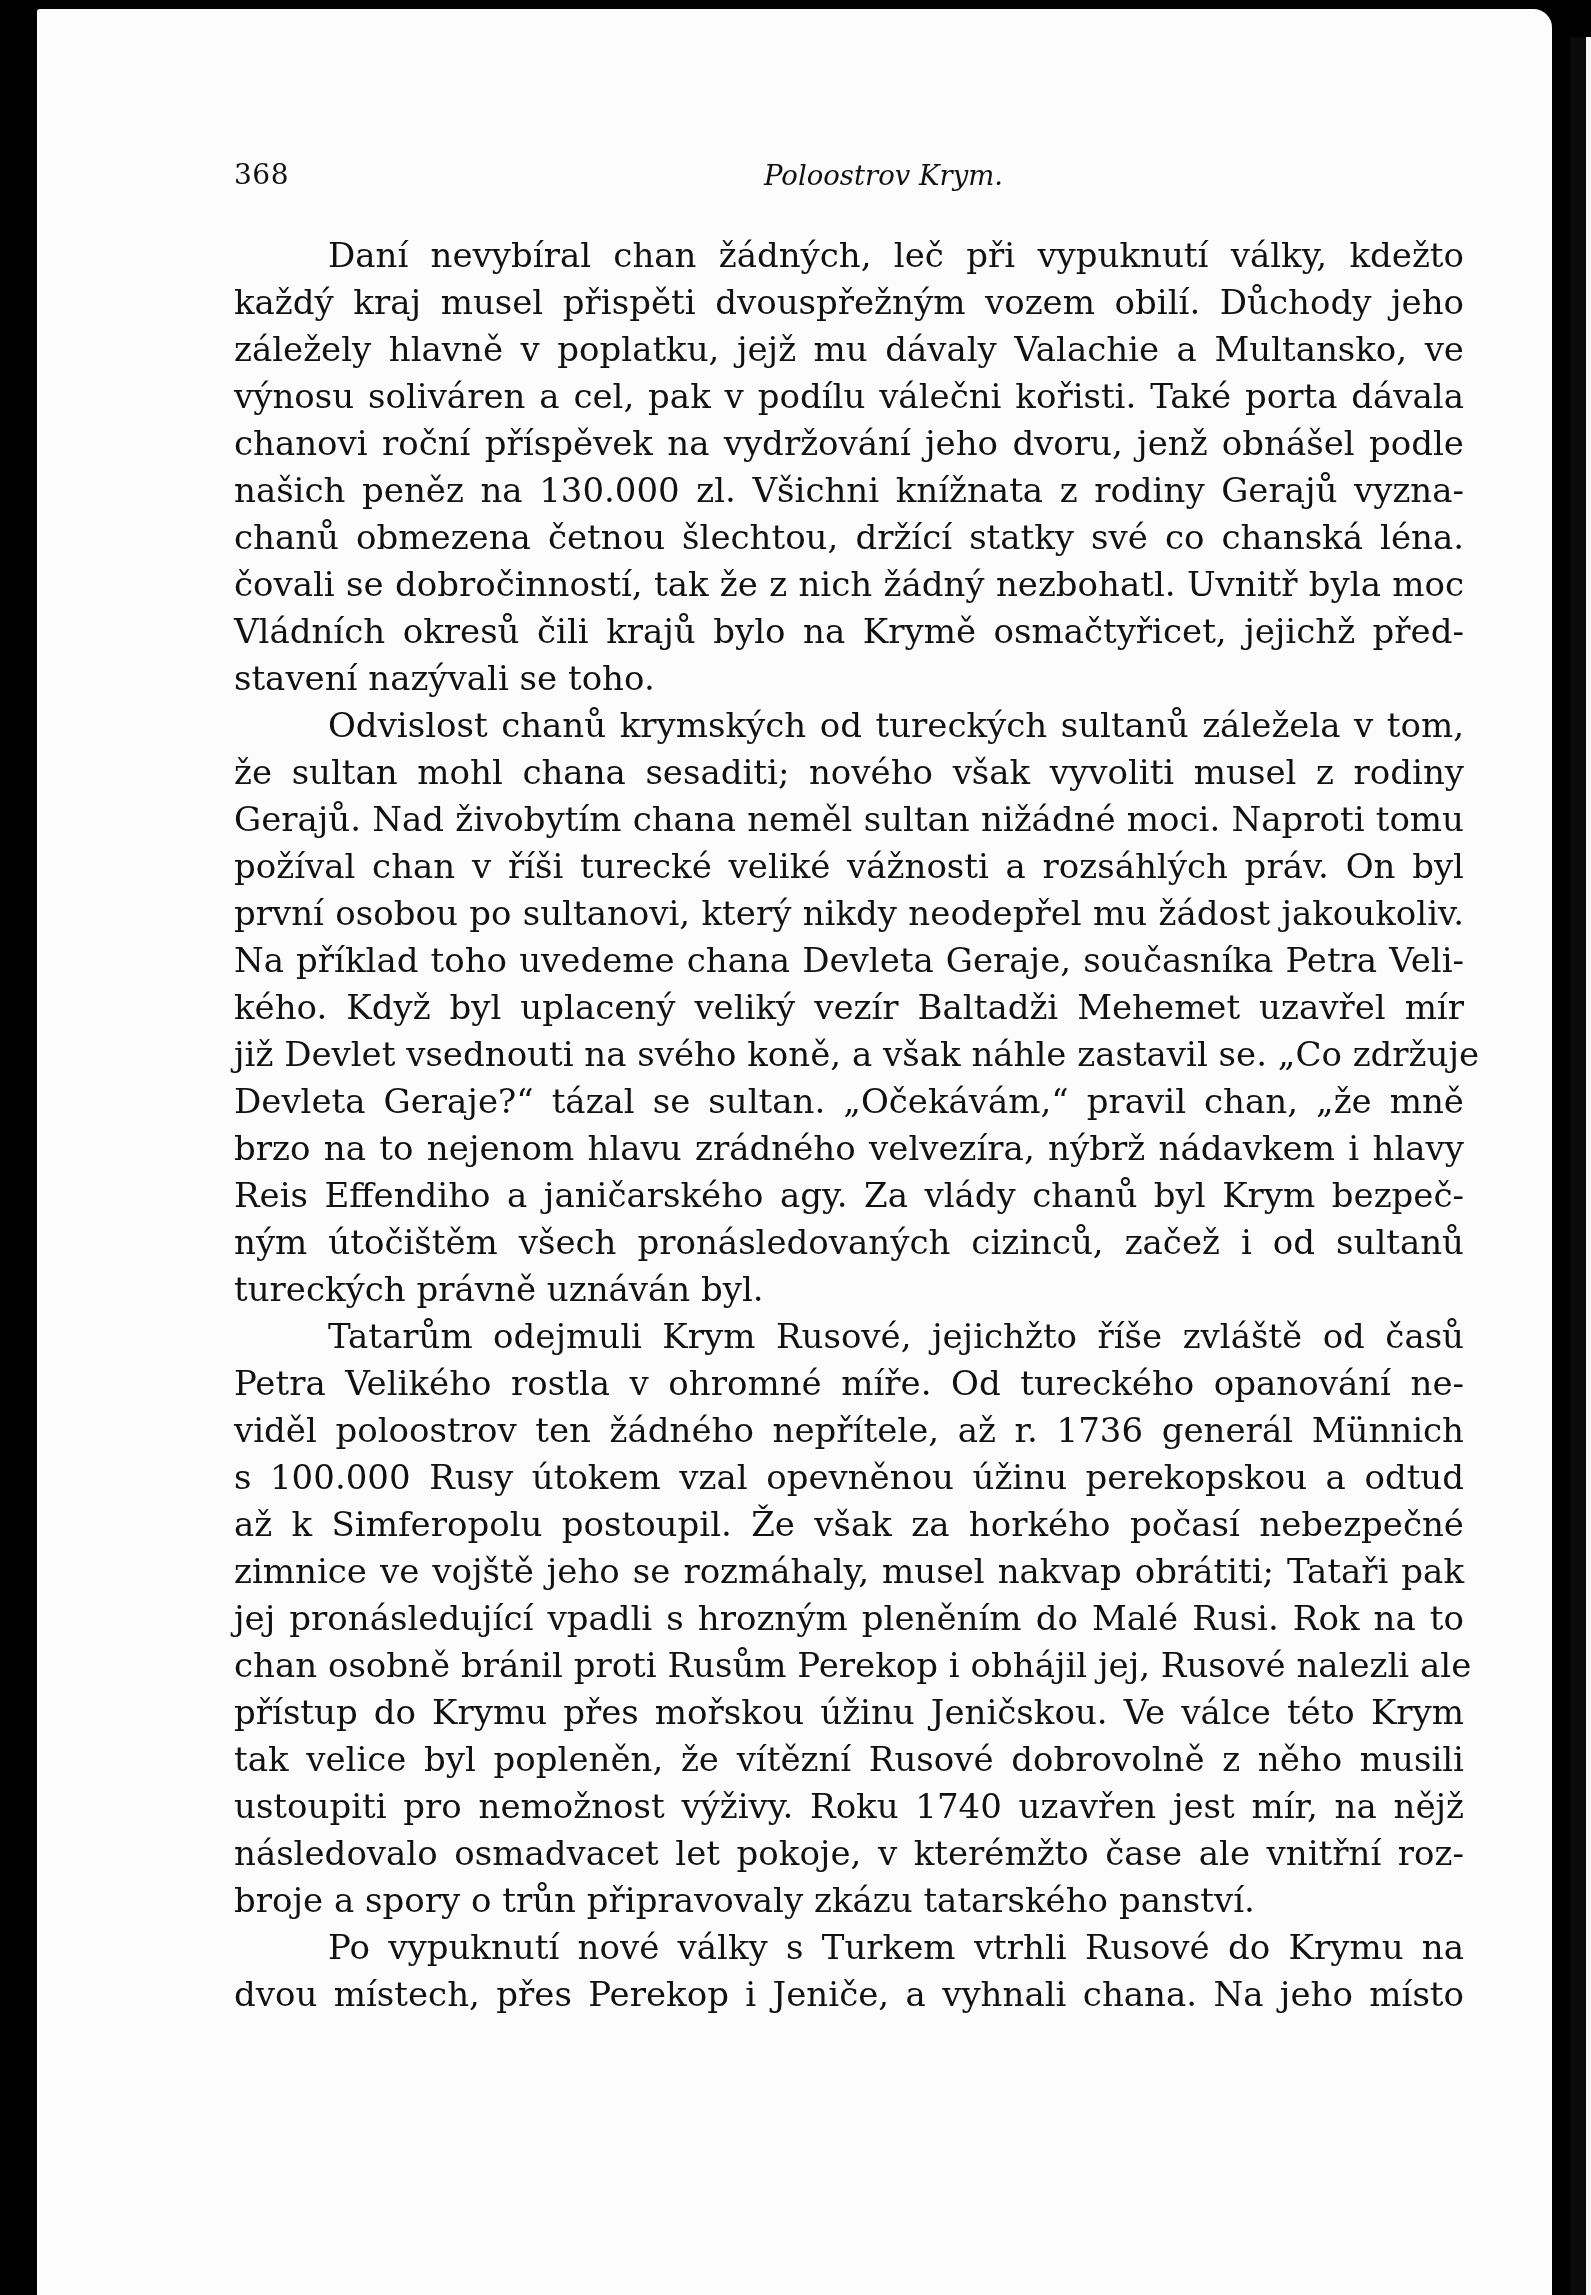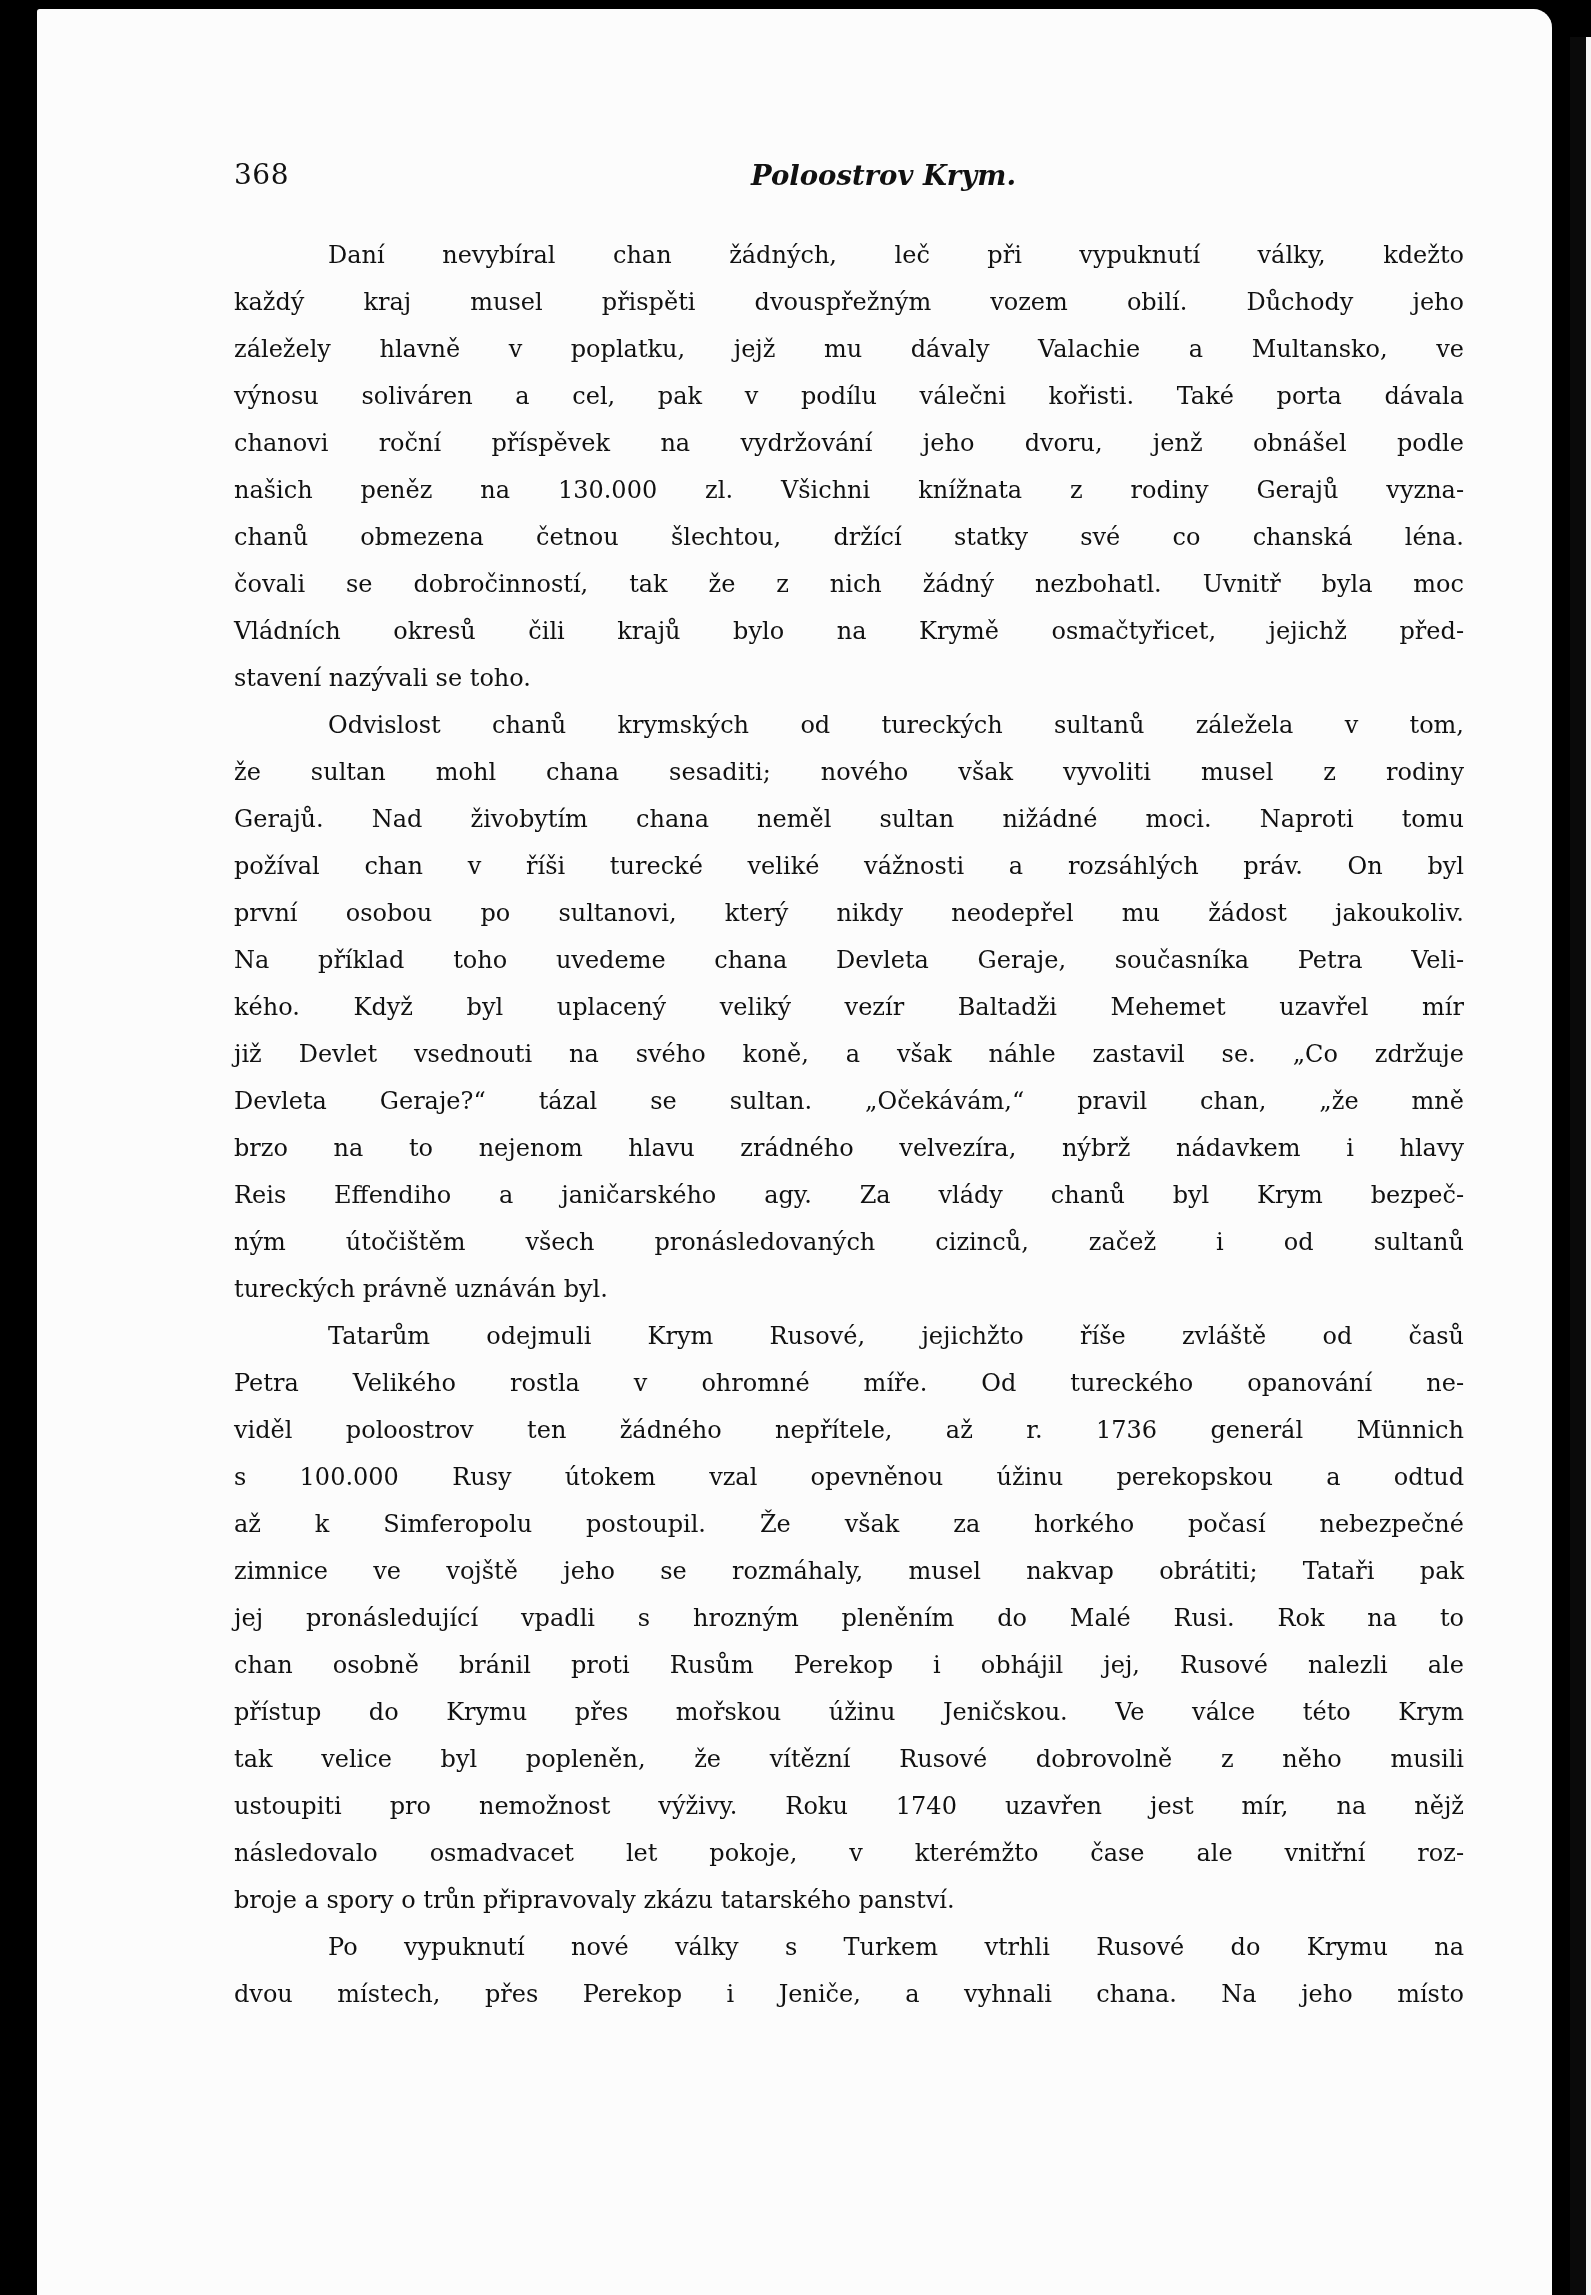--- a/index.html
+++ b/index.html
@@ -49,32 +49,32 @@
     line-height: 46px;
     letter-spacing: 0.5px;
   }
   .running-title {
     position: absolute;
     left: 0;
     right: 0;
     top: 2.8px;
     text-align: center;
     font-style: italic;
-    font-weight: bold;
+    font-weight: normal;
     font-size: 27.5px;
     line-height: 41px;
     padding-left: 69px;
   }
   .body-text {
     position: absolute;
     left: 234px;
     top: 232px;
     width: 1230px;
     font-family: "DejaVu Serif", serif;
-    font-size: 24px;
+    font-size: 34px;
     line-height: 47px;
     color: #111;
   }
   .line {
     display: block;
     white-space: nowrap;
     text-align: justify;
     text-align-last: justify;
     height: 47px;
   }

